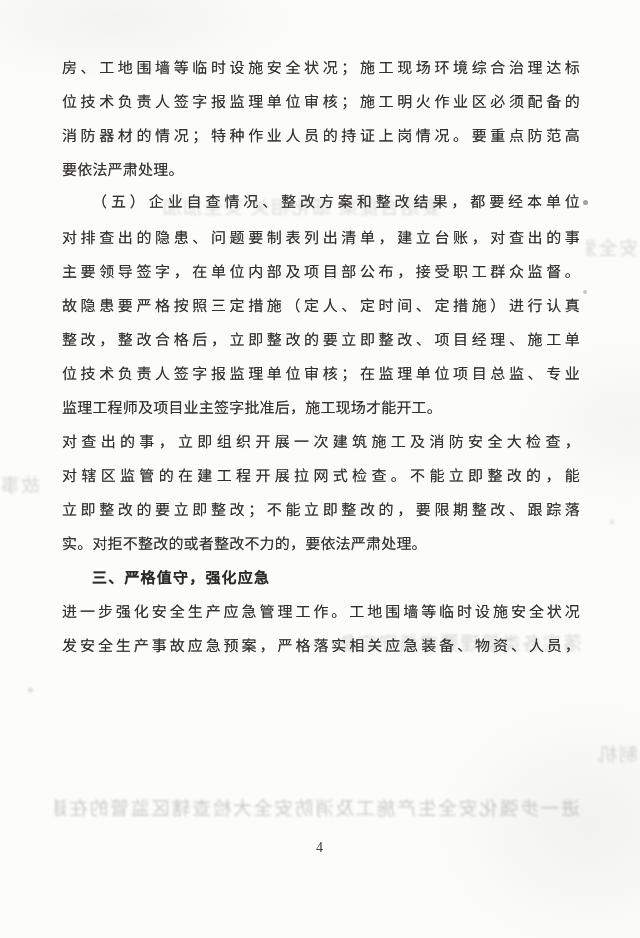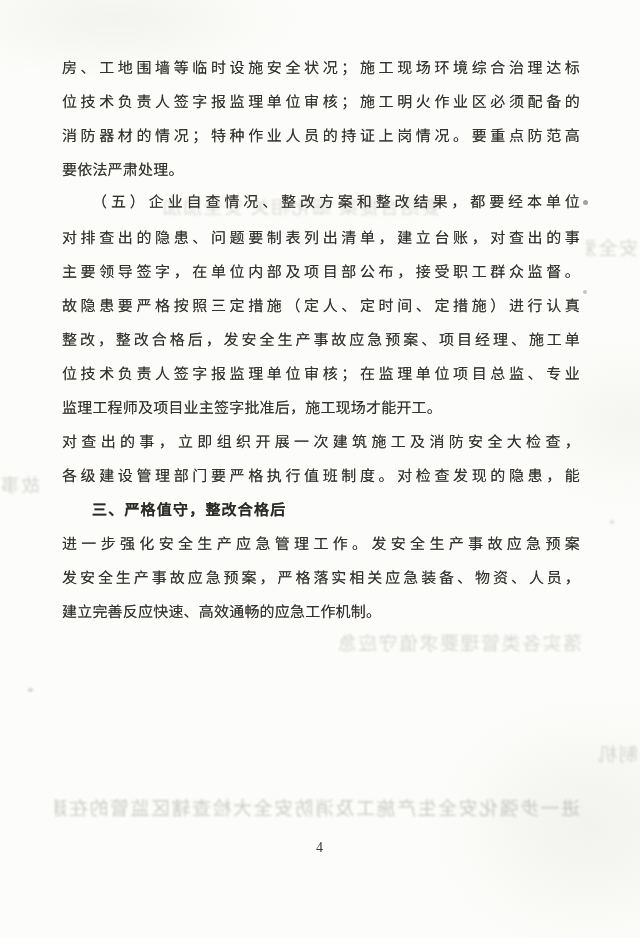--- a/index.html
+++ b/index.html
@@ -106,26 +106,27 @@
 
   <div class="content">
     <div class="text-line justify">房、工地围墙等临时设施安全状况；施工现场环境综合治理达标</div>
     <div class="text-line justify">位技术负责人签字报监理单位审核；施工明火作业区必须配备的</div>
     <div class="text-line justify">消防器材的情况；特种作业人员的持证上岗情况。要重点防范高</div>
     <div class="text-line">要依法严肃处理。</div>
     <div class="text-line justify indent">（五）企业自查情况、整改方案和整改结果，都要经本单位</div>
     <div class="text-line justify">对排查出的隐患、问题要制表列出清单，建立台账，对查出的事</div>
     <div class="text-line justify">主要领导签字，在单位内部及项目部公布，接受职工群众监督。</div>
     <div class="text-line justify">故隐患要严格按照三定措施（定人、定时间、定措施）进行认真</div>
-    <div class="text-line justify">整改，整改合格后，发安全生产事故应急预案、项目经理、施工单</div>
+    <div class="text-line justify">整改，整改合格后，立即整改的要立即整改、项目经理、施工单</div>
     <div class="text-line justify">位技术负责人签字报监理单位审核；在监理单位项目总监、专业</div>
     <div class="text-line">监理工程师及项目业主签字批准后，施工现场才能开工。</div>
     <div class="text-line justify">对查出的事，立即组织开展一次建筑施工及消防安全大检查，</div>
-    <div class="text-line justify">各级建设管理部门要严格执行值班制度。对检查发现的隐患，能</div>
-    <div class="text-line heading indent">三、严格值守，整改合格后</div>
-    <div class="text-line justify">进一步强化安全生产应急管理工作。发安全生产事故应急预案</div>
+    <div class="text-line justify">对辖区监管的在建工程开展拉网式检查。不能立即整改的，能</div>
+    <div class="text-line justify">立即整改的要立即整改；不能立即整改的，要限期整改、跟踪落</div>
+    <div class="text-line">实。对拒不整改的或者整改不力的，要依法严肃处理。</div>
+    <div class="text-line heading indent">三、严格值守，强化应急</div>
+    <div class="text-line justify">进一步强化安全生产应急管理工作。工地围墙等临时设施安全状况</div>
     <div class="text-line justify">发安全生产事故应急预案，严格落实相关应急装备、物资、人员，</div>
-    <div class="text-line">建立完善反应快速、高效通畅的应急工作机制。</div>
   </div>
 
   <div class="page-number">4</div>
 
 </div>
 
 </body></html>

